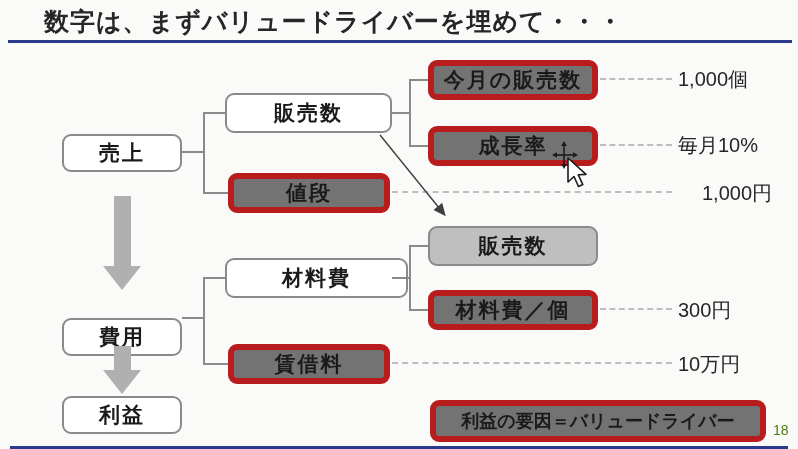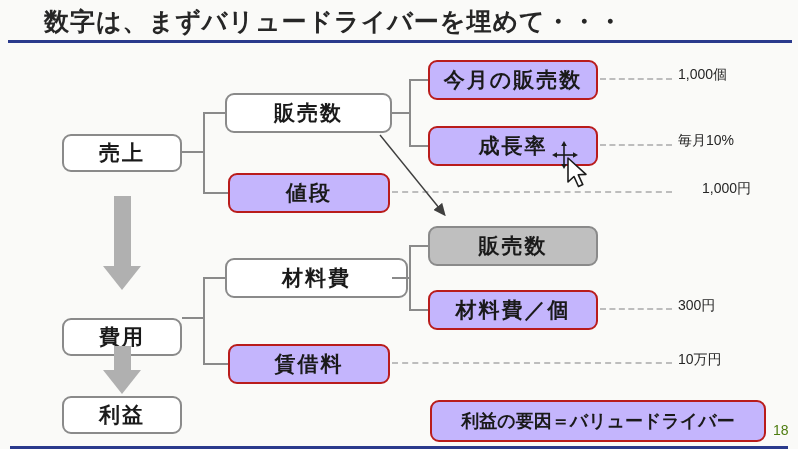--- a/index.html
+++ b/index.html
@@ -15,26 +15,26 @@
     letter-spacing:1px;white-space:nowrap;
   }
   .title-rule{left:8px;top:40px;width:784px;height:3px;background:#2a3a8c;}
   .bottom-rule{left:10px;top:446px;width:778px;height:3px;background:#2a3a8c;}
   .node{
     display:flex;align-items:center;justify-content:center;
     font-weight:700;font-size:21px;border-radius:9px;letter-spacing:2px;
     white-space:nowrap;
   }
   .node.white{background:#ffffff;border:2px solid #8a8a8a;}
-  .node.yellow{background:#c4b5fd;border:2px solid #b91c1c;}
+  .node.yellow{background:#737373;border:6px solid #b91c1c;}
   .node.gray{background:#bfbfbf;border:2px solid #8a8a8a;}
   .banner{letter-spacing:0;font-size:18px;}
   .conn{background:#8a8a8a;}
   .leader{border-top:2px dashed #bdbdbd;height:0;}
-  .value{font-size:14px;color:#262626;white-space:nowrap;}
+  .value{font-size:20px;color:#262626;white-space:nowrap;}
   .arrow-shaft{background:#b0b0b0;}
   .arrow-head{
     width:0;height:0;
     border-left:19.5px solid transparent;border-right:19.5px solid transparent;
     border-top:24px solid #b0b0b0;
   }
   .pagenum{left:773px;top:422px;font-size:14px;color:#4d7c0f;}
   svg{display:block;}
   .overlay{left:0;top:0;width:798px;height:449px;pointer-events:none;}
 </style>

